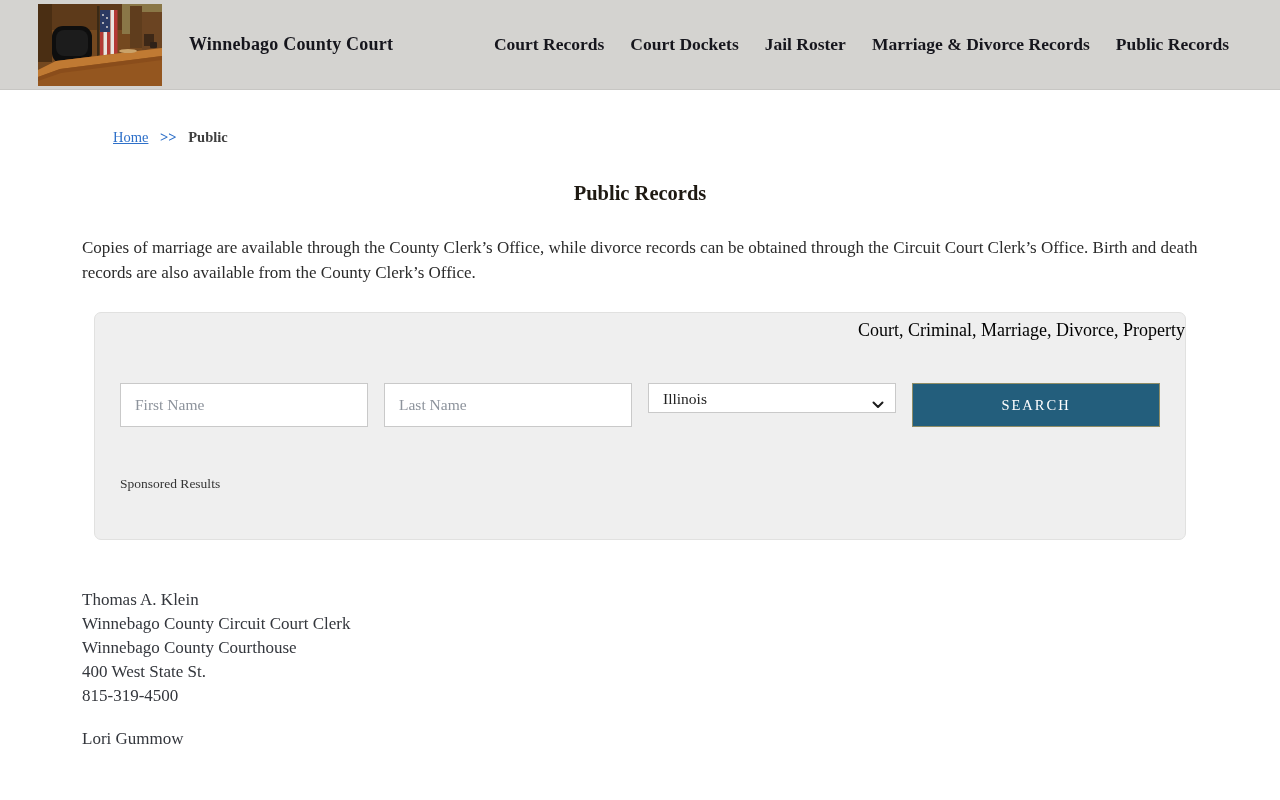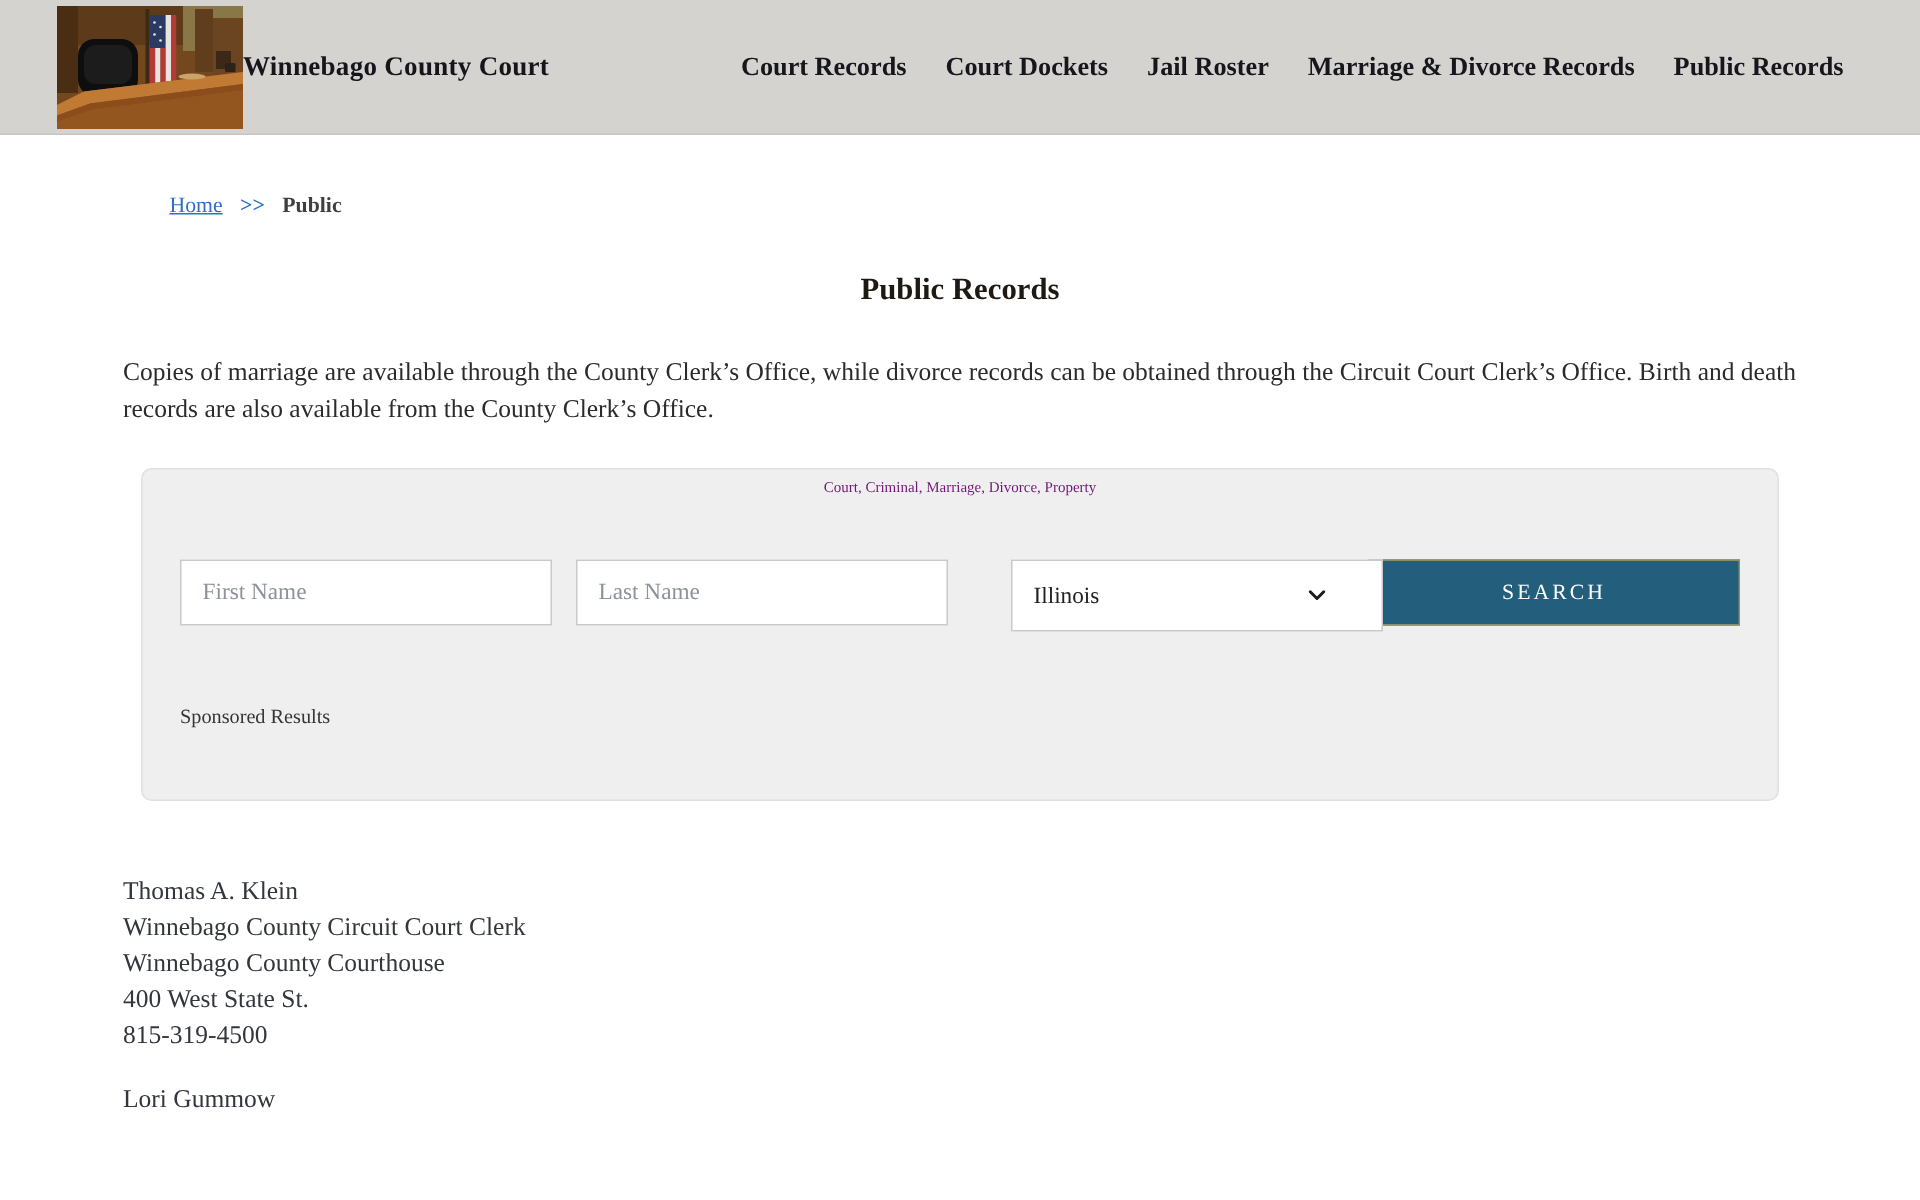--- a/index.html
+++ b/index.html
@@ -23,20 +23,21 @@
   }
   .logo-wrap {
     margin-left: 38px;
     width: 124px;
     height: 82px;
     flex: 0 0 auto;
     cursor: pointer;
     line-height: 0;
   }
   .site-title {
+    margin-left: 27px;
     font-size: 18px;
     font-weight: 700;
     color: #15151c;
     letter-spacing: 0.2px;
     white-space: nowrap;
   }
   .nav {
     margin-left: auto;
     margin-right: 51px;
     display: flex;
@@ -99,23 +100,23 @@
   }
   .panel-title {
     margin: 34px 0 0;
     text-align: center;
     font-size: 29px;
     font-weight: 400;
     color: #1f1f1f;
   }
   .panel-subtitle {
     margin: 7px 0 0;
-    text-align: center;
-    font-size: 10px;
-    color: #701a75;
+    text-align: right;
+    font-size: 18px;
+    color: #000000;
   }
   .form-row {
     margin: 42px 25px 0 25px;
     display: grid;
     grid-template-columns: repeat(4, 1fr);
     gap: 16px;
   }
   .text-input {
     height: 44px;
     background: #ffffff;
@@ -124,31 +125,30 @@
     font-family: "Liberation Serif", "DejaVu Serif", serif;
     font-size: 15.5px;
     color: #333333;
     width: 100%;
   }
   .text-input::placeholder { color: #8d939c; opacity: 1; }
   .select-wrap { position: relative; }
   .state-select {
     -webkit-appearance: none;
     appearance: none;
-    height: 48px;
+    height: 30px;
     width: 100%;
     background: #ffffff;
     border: 1px solid #c9c9c9;
     padding: 0 30px 0 14px;
     font-family: "Liberation Serif", "DejaVu Serif", serif;
     font-size: 15.5px;
     color: #222222;
     border-radius: 0;
     cursor: pointer;
-    margin-left: 26px;
   }
   .chevron {
     position: absolute;
     right: 12px;
     top: 50%;
     transform: translateY(-50%);
     pointer-events: none;
     line-height: 0;
   }
   .search-button {

